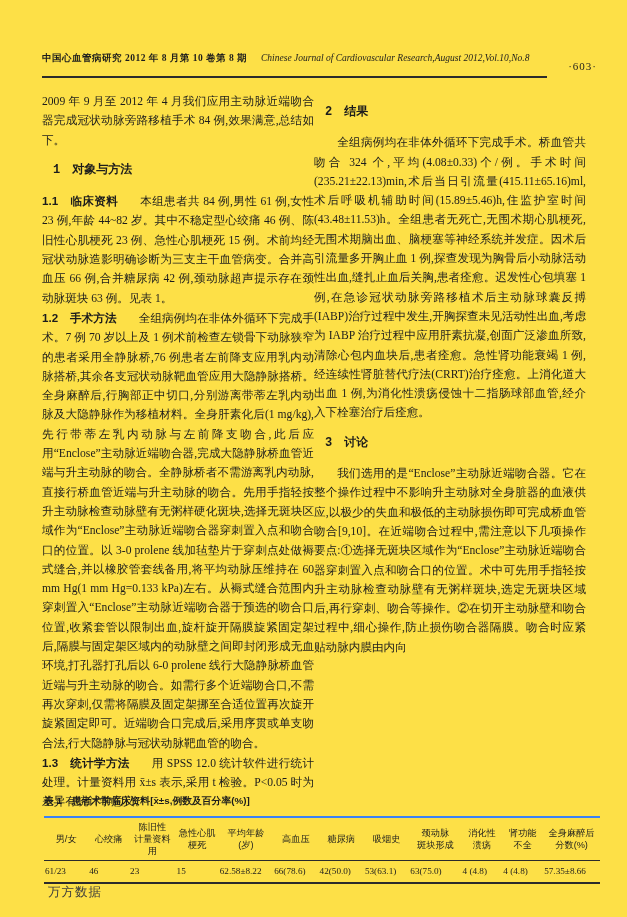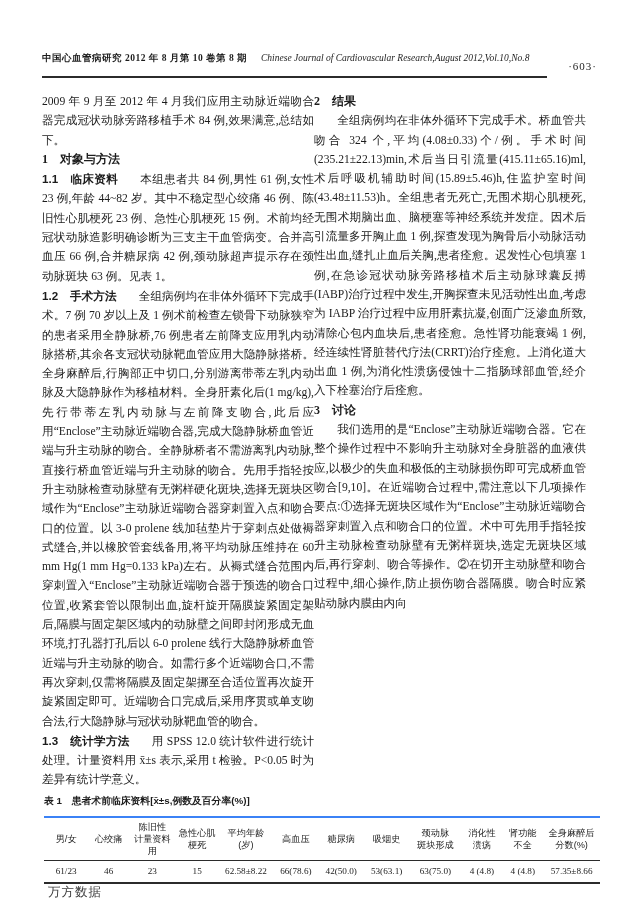--- a/index.html
+++ b/index.html
@@ -1,20 +1,20 @@
 <!DOCTYPE html>
 <html><head>
 <meta charset="utf-8">
 <style>
   html,body{margin:0;padding:0;background:#e9e9e7;}
   .page{
     position:relative;
     width:627px;height:917px;
     margin:0 auto;
-    background:#ffffff;
+    background:#fde047;
     font-family:"Liberation Serif","DejaVu Serif",serif;
     color:#1c1c1c;
     overflow:hidden;
   }
   
   .header{
     position:absolute;left:42px;top:52px;width:505px;
     display:flex;align-items:baseline;gap:14px;
     font-size:9.5px;white-space:nowrap;
   }
@@ -35,22 +35,22 @@
   }
   .col{flex:1;min-width:0;}
   .para{
     margin:0;
     font-size:11.6px;line-height:19.3px;
     text-align:justify;
   }
   .indent{text-indent:2em;}
   .runin-label{font-family:"Liberation Sans","DejaVu Sans",sans-serif;font-weight:bold;margin-right:22px;}
   .sec-heading{
-    margin:0;
-    font-family:Liberation Serif, serif;
+    margin:11px;
+    font-family:Liberation Mono, monospace;
     font-weight:bold;font-size:12px;line-height:19.3px;
   }
   
   .table-block{position:absolute;left:44px;top:795px;width:556px;}
   .table-caption{
     text-align:left;
     font-family:"Liberation Sans","DejaVu Sans",sans-serif;
     font-weight:bold;font-size:9.8px;margin:0 0 8px 0;
   }
   table.clin{
@@ -59,21 +59,21 @@
   }
   table.clin th{
     font-family:"Liberation Sans","DejaVu Sans",sans-serif;
     font-weight:normal;font-size:9.2px;line-height:12px;
     text-align:center;vertical-align:middle;
     white-space:pre-line;
     padding:3px 1px;
     border-bottom:1px solid #2b2b2b;
   }
   table.clin td{
-    font-size:9.2px;text-align:center;vertical-align:middle;
+    font-size:9.2px;text-align:left;vertical-align:middle;
     padding:5px 1px 6px 1px;white-space:nowrap;
   }
   
   .watermark{
     position:absolute;left:48px;top:884px;
     font-family:"Liberation Sans","DejaVu Sans",sans-serif;
     font-size:12.5px;color:#3c3c3c;letter-spacing:1px;
   }
 </style>
 </head>

